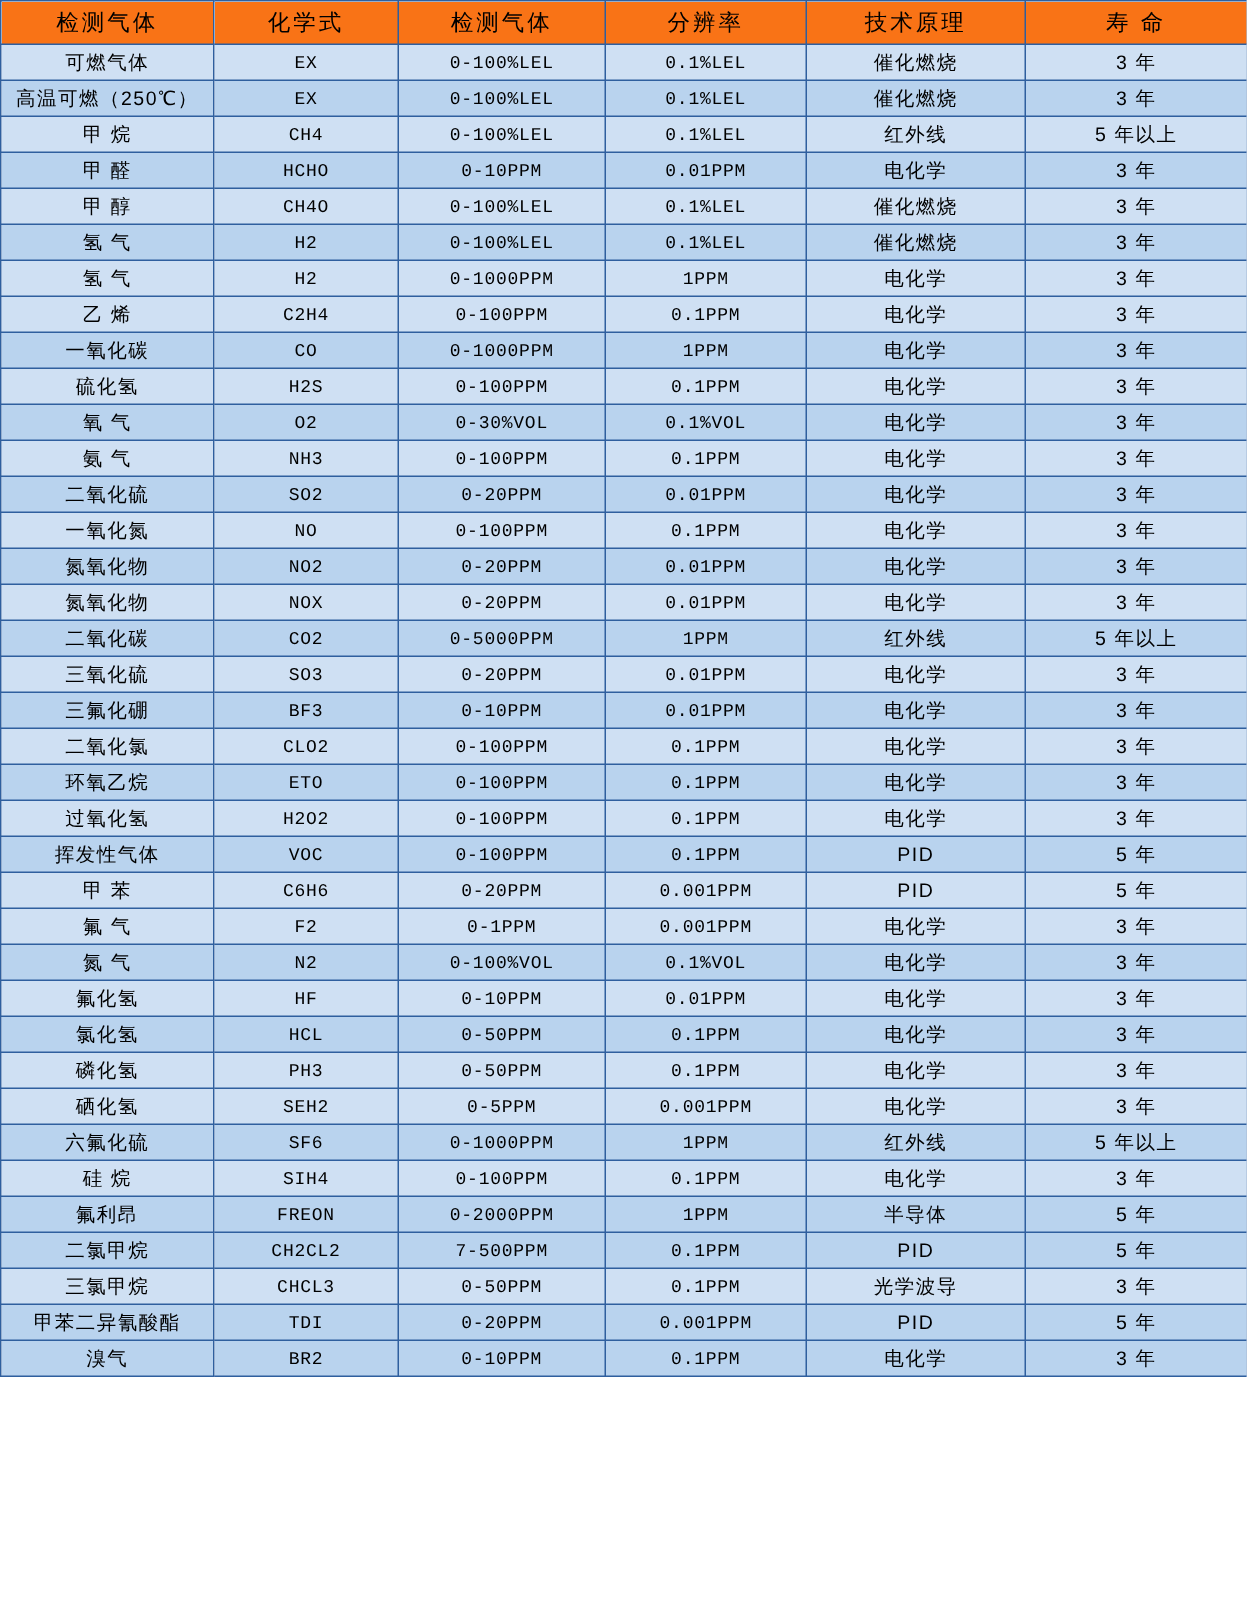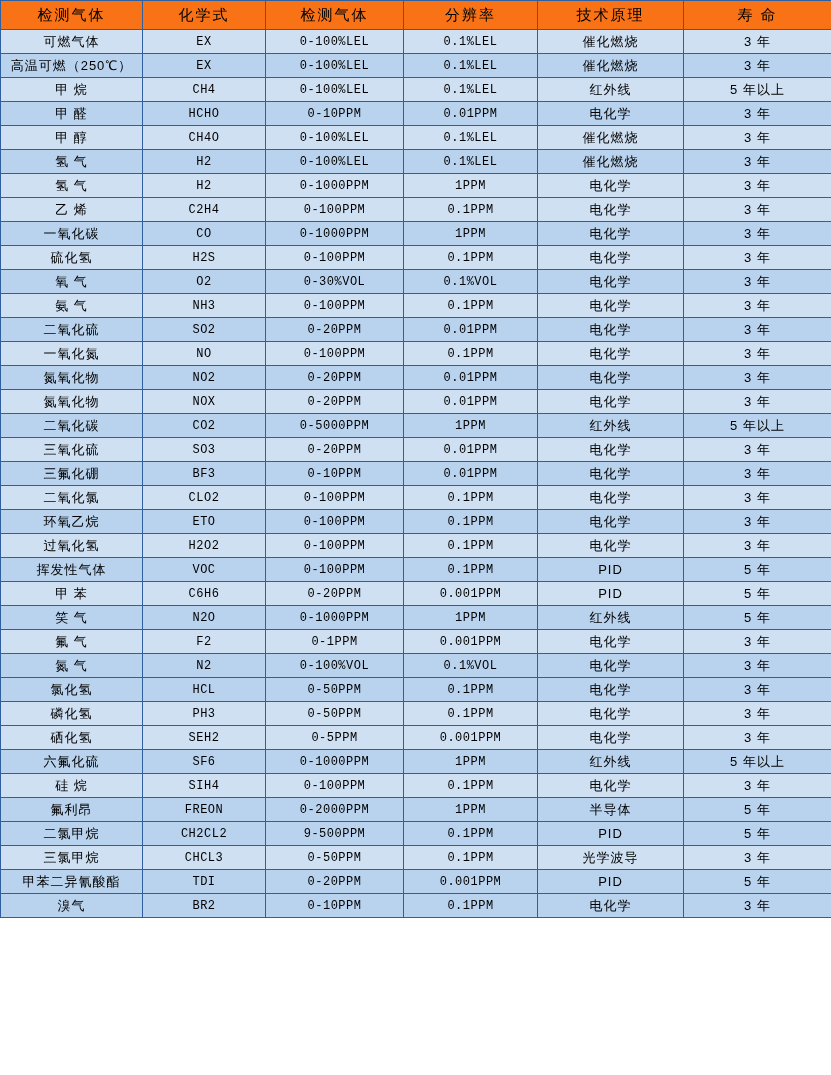--- a/index.html
+++ b/index.html
@@ -272,44 +272,44 @@
         <td class="life">5 年</td>
       </tr>
       <tr class="odd">
         <td class="name">甲 苯</td>
         <td class="code">C6H6</td>
         <td class="range">0-20PPM</td>
         <td class="res">0.001PPM</td>
         <td class="tech">PID</td>
         <td class="life">5 年</td>
       </tr>
-      <tr class="even">
-        <td class="name">笑 气</td>
-        <td class="code">N2O</td>
-        <td class="range">0-1000PPM</td>
-        <td class="res">1PPM</td>
-        <td class="tech">红外线</td>
-        <td class="life">5 年</td>
-      </tr>
       <tr class="odd">
         <td class="name">氟 气</td>
         <td class="code">F2</td>
         <td class="range">0-1PPM</td>
         <td class="res">0.001PPM</td>
         <td class="tech">电化学</td>
         <td class="life">3 年</td>
       </tr>
       <tr class="even">
         <td class="name">氮 气</td>
         <td class="code">N2</td>
         <td class="range">0-100%VOL</td>
         <td class="res">0.1%VOL</td>
         <td class="tech">电化学</td>
         <td class="life">3 年</td>
       </tr>
+      <tr class="odd">
+        <td class="name">氟化氢</td>
+        <td class="code">HF</td>
+        <td class="range">0-10PPM</td>
+        <td class="res">0.01PPM</td>
+        <td class="tech">电化学</td>
+        <td class="life">3 年</td>
+      </tr>
       <tr class="even">
         <td class="name">氯化氢</td>
         <td class="code">HCL</td>
         <td class="range">0-50PPM</td>
         <td class="res">0.1PPM</td>
         <td class="tech">电化学</td>
         <td class="life">3 年</td>
       </tr>
       <tr class="odd">
         <td class="name">磷化氢</td>
@@ -347,21 +347,21 @@
         <td class="name">氟利昂</td>
         <td class="code">FREON</td>
         <td class="range">0-2000PPM</td>
         <td class="res">1PPM</td>
         <td class="tech">半导体</td>
         <td class="life">5 年</td>
       </tr>
       <tr class="even">
         <td class="name">二氯甲烷</td>
         <td class="code">CH2CL2</td>
-        <td class="range">9-500PPM</td>
+        <td class="range">7-500PPM</td>
         <td class="res">0.1PPM</td>
         <td class="tech">PID</td>
         <td class="life">5 年</td>
       </tr>
       <tr class="odd">
         <td class="name">三氯甲烷</td>
         <td class="code">CHCL3</td>
         <td class="range">0-50PPM</td>
         <td class="res">0.1PPM</td>
         <td class="tech">光学波导</td>

